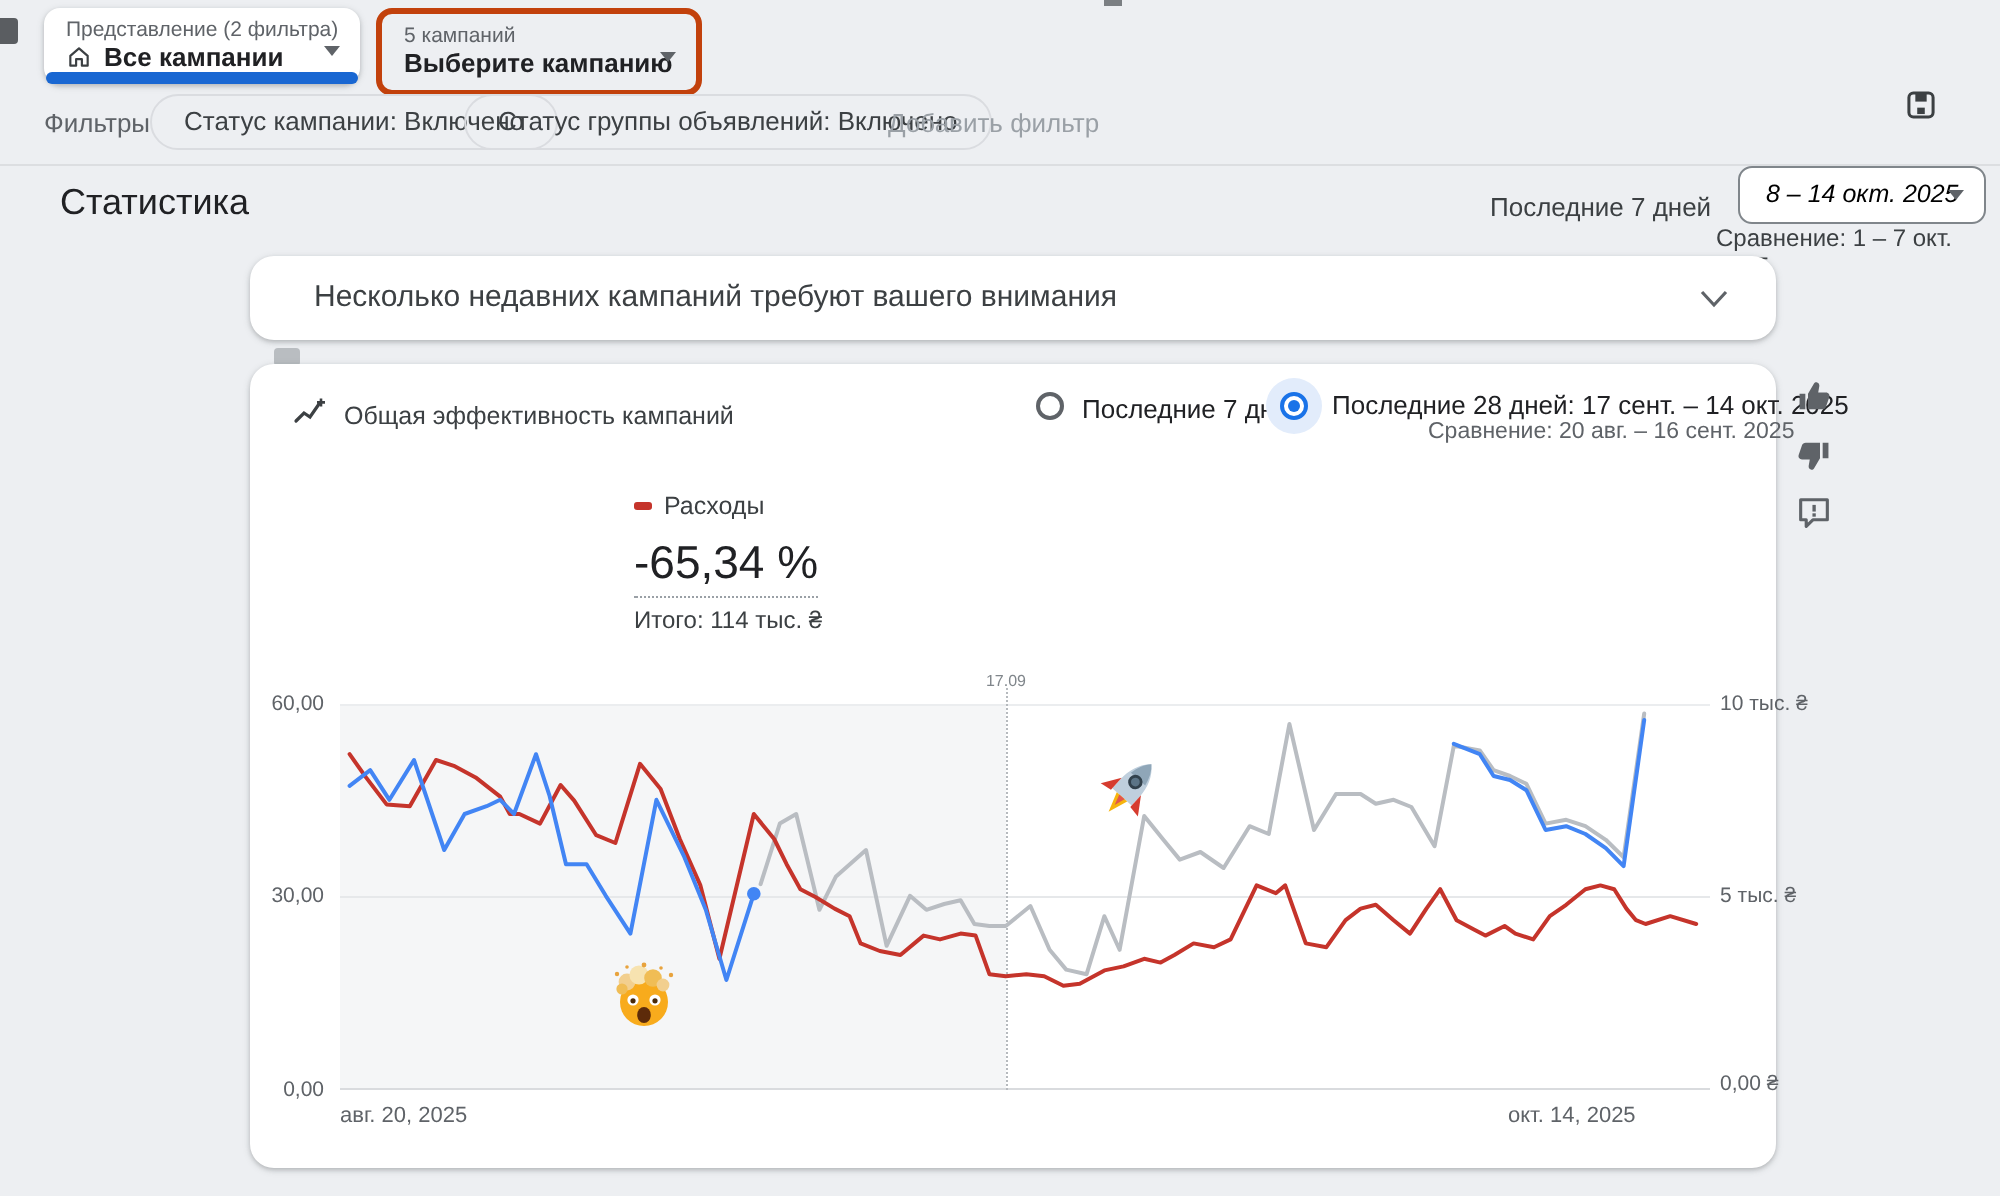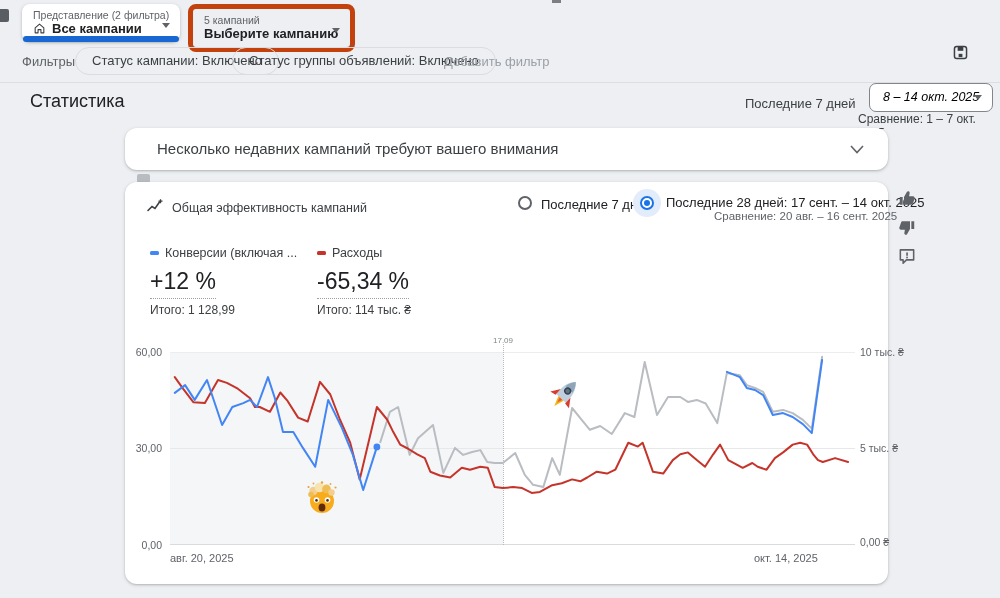--- a/index.html
+++ b/index.html
@@ -64,21 +64,21 @@
     <div class="sel-value">
       <svg width="13" height="13" viewBox="0 0 18 18">
         <path d="M3 8.2 L9 3 L15 8.2 V15 H11 V10.5 H7 V15 H3 Z" fill="none" stroke="#3c4043" stroke-width="1.5" stroke-linejoin="round"></path>
       </svg>
       <span>Все кампании</span>
     </div>
     <div class="caret"></div>
     <div id="view-underline"></div>
   </div>
 
-  <div class="abs selector" style="left:188px;top:4px;width:157px;border:5px solid #c2410c;text-decoration:underline;">
+  <div class="abs selector" style="left:188px;top:4px;width:157px;border:3px solid #c2410c;text-decoration:underline;">
     <div class="sel-label">5 кампаний</div>
     <div class="sel-value">
         <span>Выберите кампанию</span>
       </div>
     <div class="caret"></div>
   </div>
 
 
   <div class="abs gray-txt" style="left:22px;top:54px;">Фильтры</div>
   <div class="chip" style="left:75px;">Статус кампании: Включено</div>
@@ -121,28 +121,20 @@
   </svg>
   <div class="abs" style="left:172px;top:201px;font-size:12.5px;color:#3c4043;">Общая эффективность кампаний</div>
 
   <div class="abs radio-circle" style="left:518px;top:196px;"></div>
   <div class="abs" style="left:541px;top:197px;font-size:13px;color:#202124;">Последние 7 дней</div>
   <div class="abs radio-halo" style="left:633px;top:189px;"></div>
   <div class="abs radio-on" style="left:640px;top:196px;"></div>
   <div class="abs" style="left:666px;top:195px;font-size:13px;color:#202124;">Последние 28 дней: 17 сент. – 14 окт. 2025</div>
   <div class="abs" style="left:666px;top:210px;font-size:11.5px;color:#5f6368;margin-left:48px;">Сравнение: 20 авг. – 16 сент. 2025</div>
 
-  <div class="abs" style="left:150px;top:246px;">
-    <div class="metric-label">
-        <span class="metric-marker" style="background:#4285f4;"></span>
-      <span>Конверсии (включая ...</span>
-      </div>
-    <div class="metric-value" style="margin-top:8px;">+12 %</div>
-    <div class="metric-sub" style="margin-top:4px;">Итого: 1 128,99</div>
-  </div>
   <div class="abs" style="left:317px;top:246px;">
     <div class="metric-label">
         <span class="metric-marker" style="background:#c5342b;"></span>
       <span>Расходы</span>
       </div>
     <div class="metric-value" style="margin-top:8px;">-65,34 %</div>
     <div class="metric-sub" style="margin-top:4px;">Итого: 114 тыс. ₴</div>
   </div>
 
   <div class="ytick left" style="top:346px;">60,00</div>

